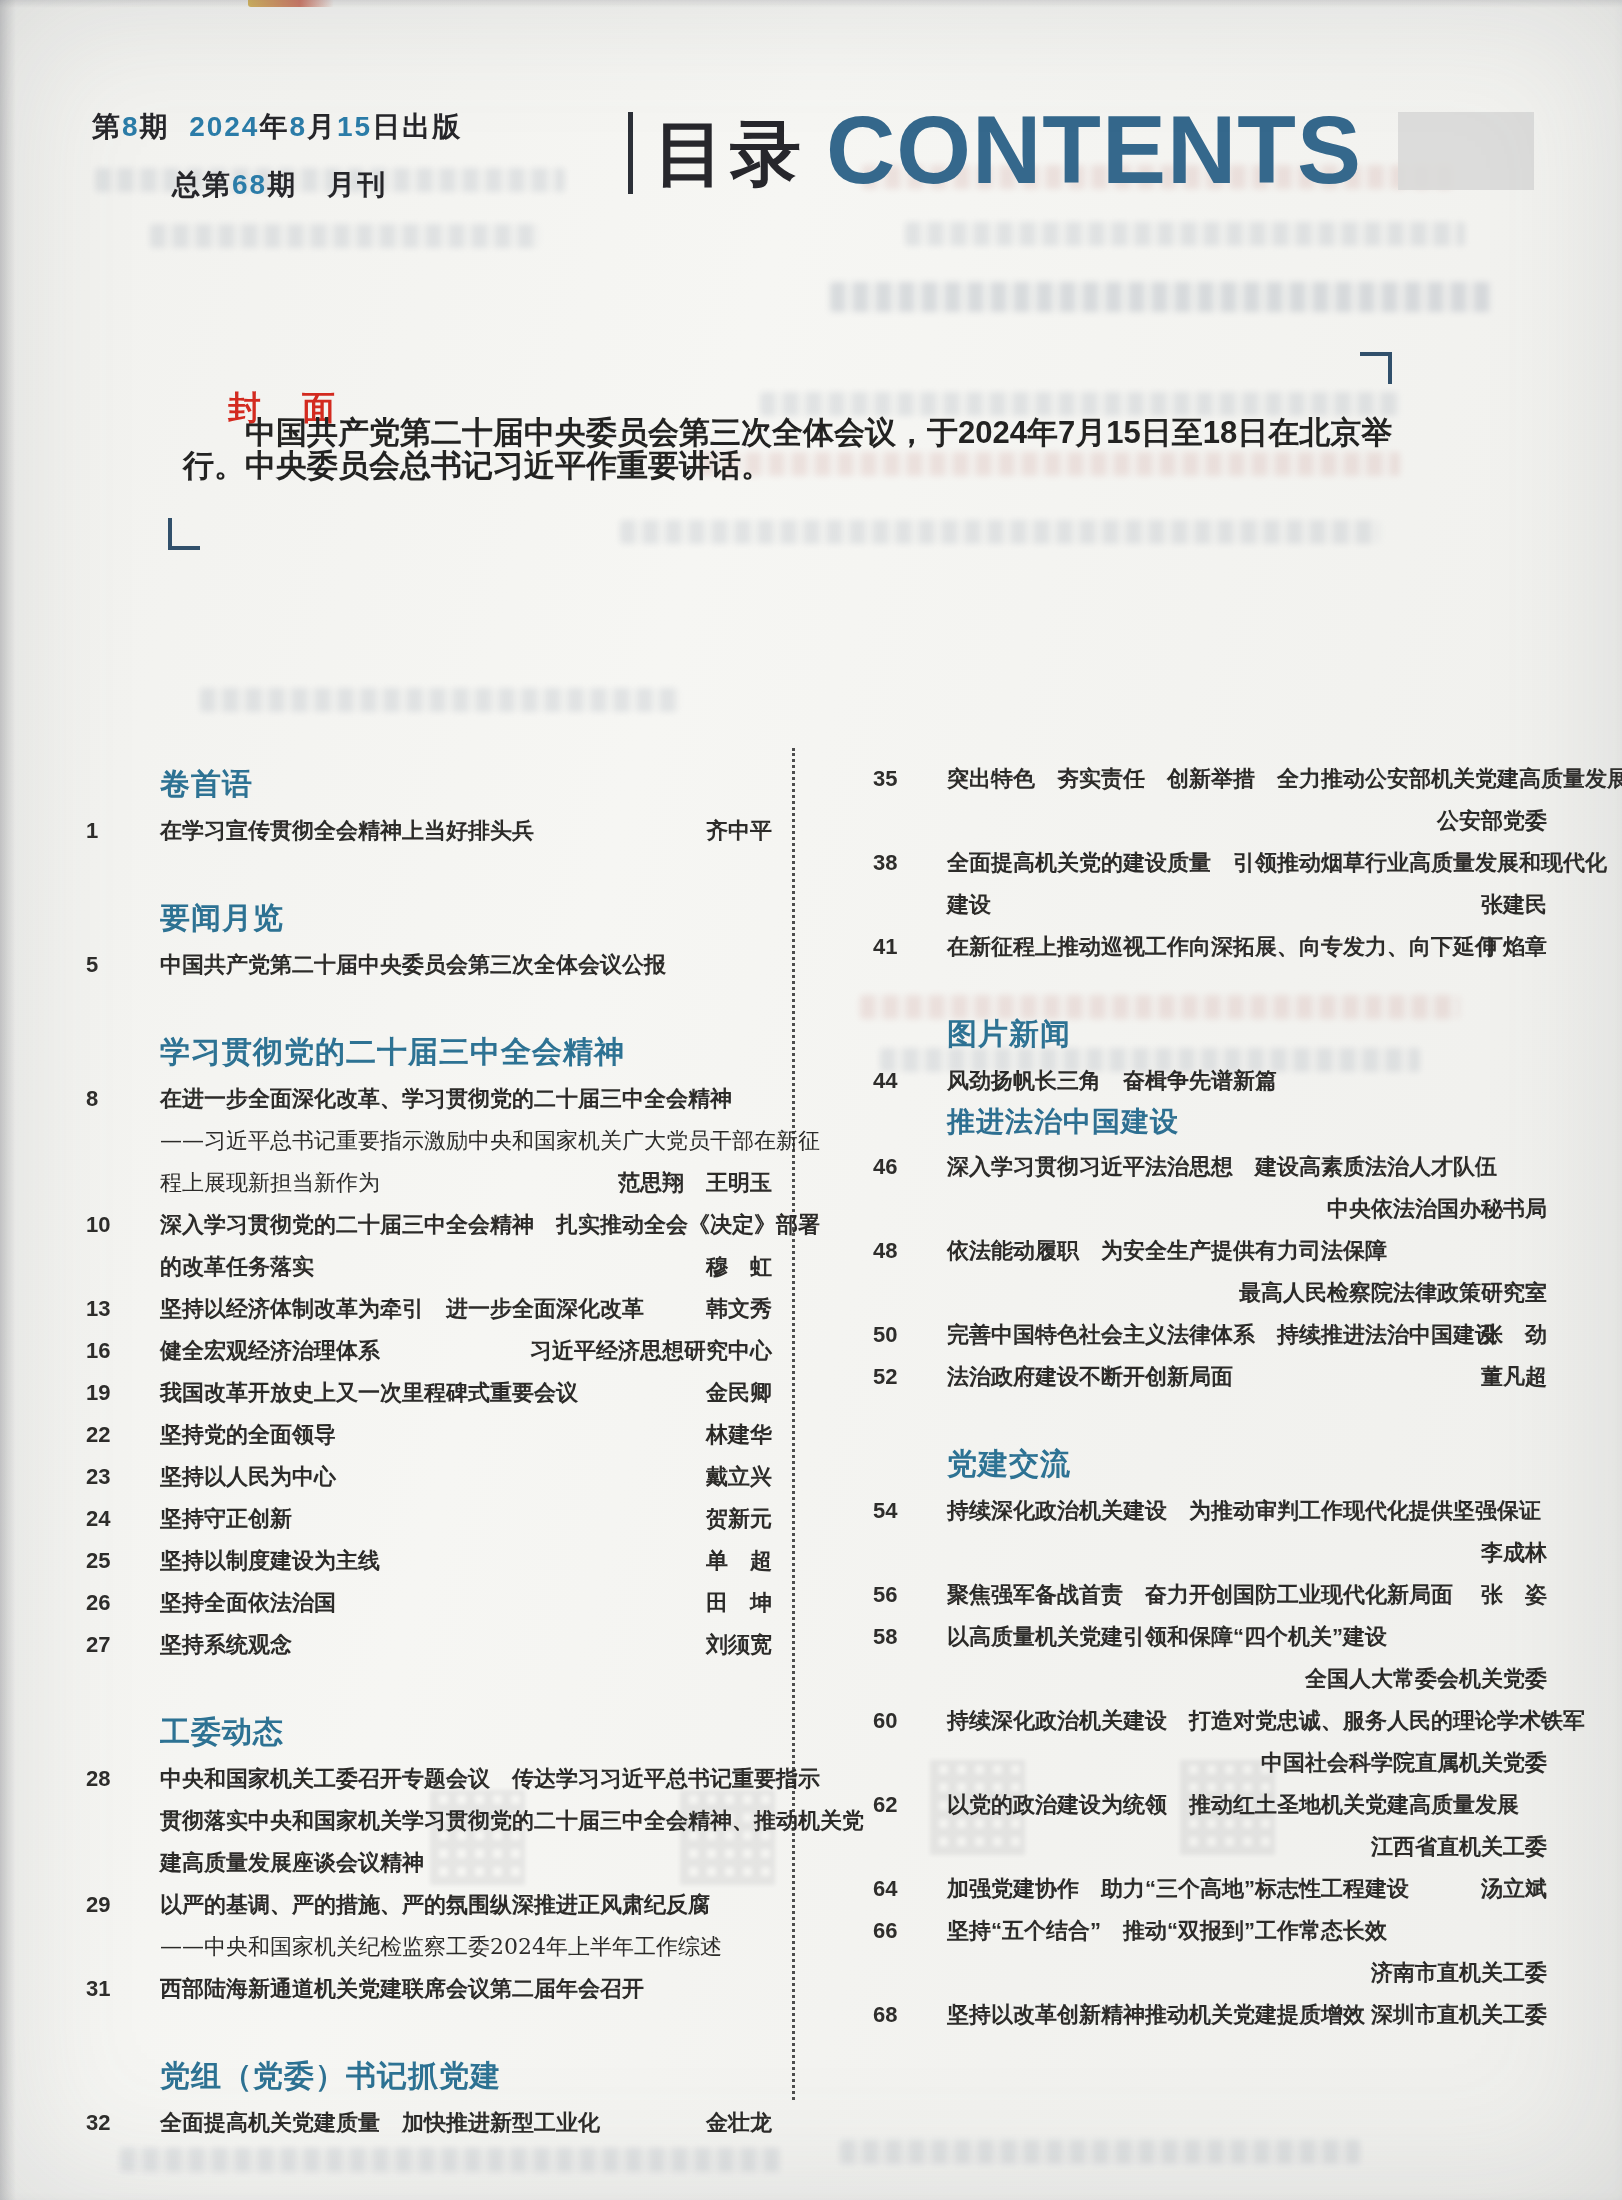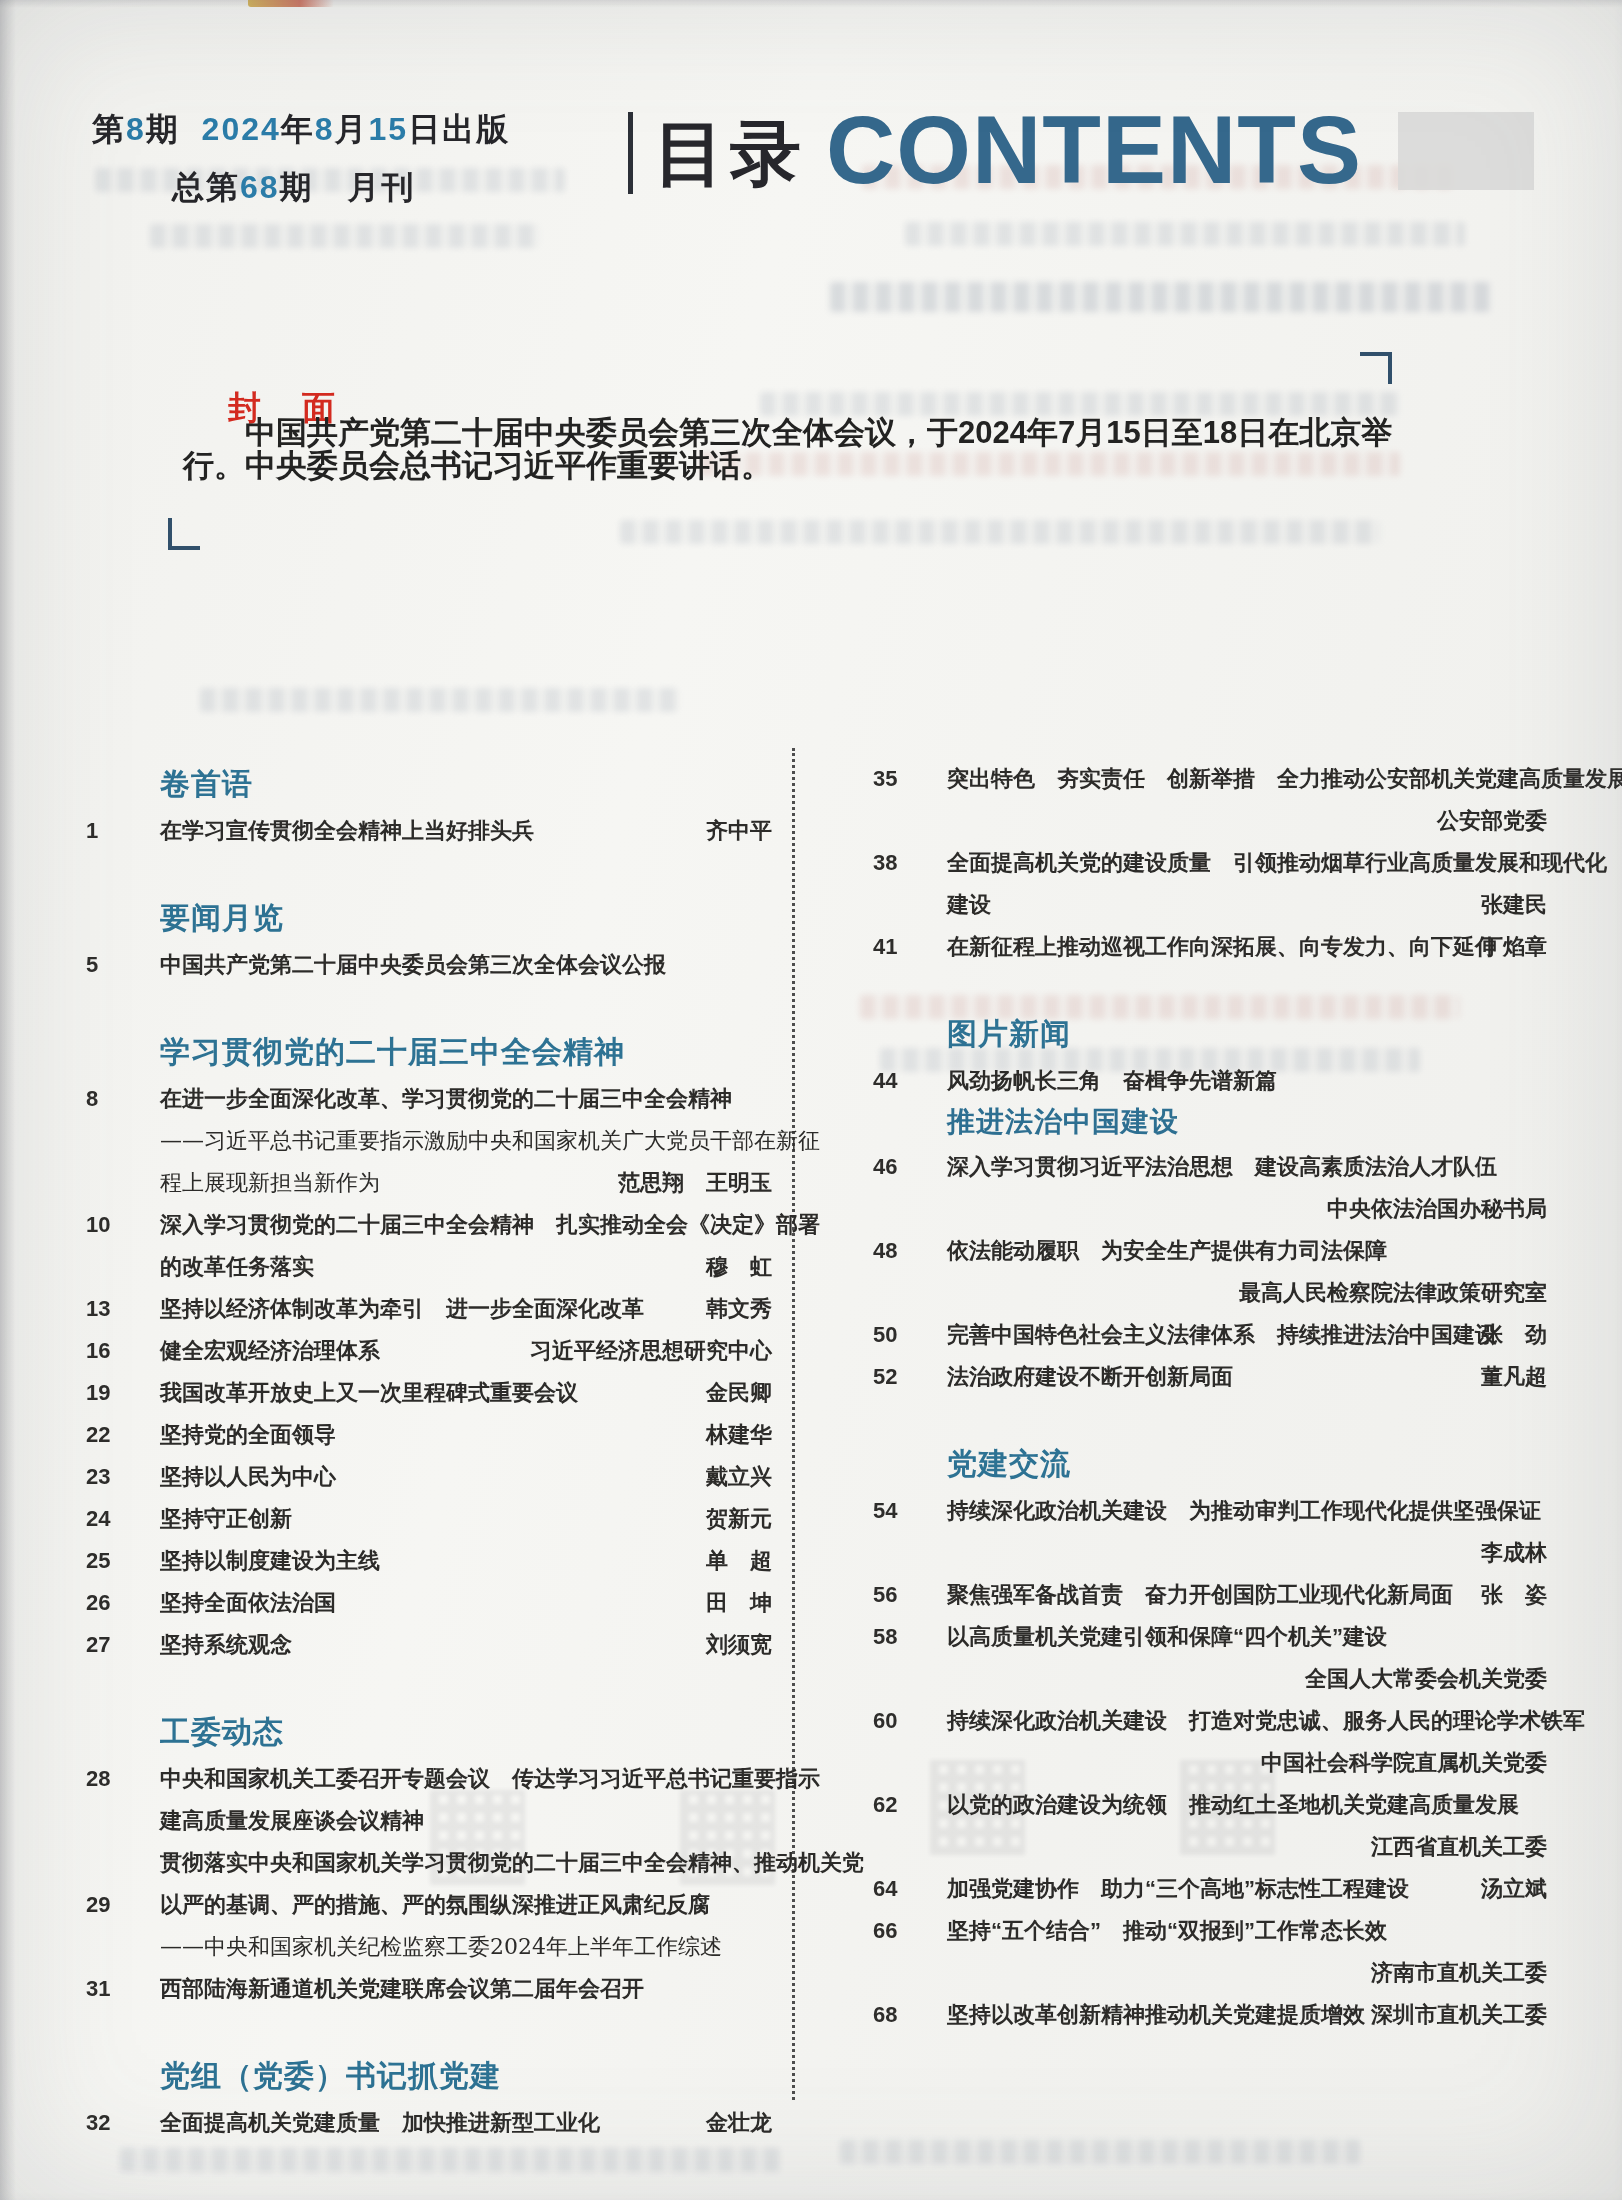--- a/index.html
+++ b/index.html
@@ -12,21 +12,21 @@
   .page::before{content:'';position:absolute;inset:0;z-index:6;pointer-events:none;
     box-shadow:inset 0 0 140px rgba(95,100,105,.16), inset 0 0 10px rgba(80,80,90,.05);}
   .edge-left{position:absolute;left:0;top:0;width:16px;height:100%;z-index:5;
     background:linear-gradient(90deg,rgba(110,110,118,.28),rgba(110,110,118,0));}
   .edge-top{position:absolute;left:0;top:0;width:100%;height:8px;z-index:5;
     background:linear-gradient(180deg,rgba(110,110,118,.15),rgba(110,110,118,0));}
   .speck{position:absolute;left:248px;top:0;width:86px;height:7px;z-index:5;
     background:linear-gradient(90deg,#caa43a,#c35b45 60%,transparent);opacity:.8;border-radius:0 0 3px 3px;}
 
   
-  .hdr-line{position:absolute;font-size:32px;font-weight:bold;letter-spacing:2px;white-space:pre;z-index:3;}
+  .hdr-line{position:absolute;font-size:28px;font-weight:bold;letter-spacing:2px;white-space:pre;z-index:3;}
   .hdr-line .dark{color:#26262a;}
   .hdr-line .blue{color:#2b7ca8;}
   .hdr-line1{left:92px;top:108px;}
   .hdr-line2{left:172px;top:166px;}
   .hdr-vbar{position:absolute;left:628px;top:112px;width:5px;height:82px;background:#2c3038;z-index:3;}
   .toc-cn{position:absolute;left:654px;top:114px;font-size:71px;line-height:80px;font-weight:bold;
     color:#27272c;letter-spacing:5px;z-index:3;}
   .toc-en{position:absolute;left:826px;top:102px;font-size:96px;line-height:96px;font-weight:bold;
     color:#35688c;letter-spacing:1px;z-index:3;}
   .hdr-graybox{position:absolute;left:1398px;top:112px;width:136px;height:78px;background:#d9d9d8;opacity:.9;z-index:2;}
@@ -170,22 +170,22 @@
       </div>
       <div class="item">
         <div class="line"><span class="pagenum">26</span><span class="t">坚持全面依法治国</span><span class="author">田　坤</span></div>
       </div>
       <div class="item">
         <div class="line"><span class="pagenum">27</span><span class="t">坚持系统观念</span><span class="author">刘须宽</span></div>
       </div>
       <div class="sec-heading">工委动态</div>
       <div class="item">
         <div class="line"><span class="pagenum">28</span><span class="t">中央和国家机关工委召开专题会议　传达学习习近平总书记重要指示</span></div>
+        <div class="line"><span class="t">贯彻落实中央和国家机关学习贯彻党的二十届三中全会精神、推动机关党</span></div>
         <div class="line"><span class="t">建高质量发展座谈会议精神</span></div>
-        <div class="line"><span class="t">贯彻落实中央和国家机关学习贯彻党的二十届三中全会精神、推动机关党</span></div>
       </div>
       <div class="item">
         <div class="line"><span class="pagenum">29</span><span class="t">以严的基调、严的措施、严的氛围纵深推进正风肃纪反腐</span></div>
         <div class="line kai"><span class="t">——中央和国家机关纪检监察工委2024年上半年工作综述</span></div>
       </div>
       <div class="item">
         <div class="line"><span class="pagenum">31</span><span class="t">西部陆海新通道机关党建联席会议第二届年会召开</span></div>
       </div>
       <div class="sec-heading">党组（党委）书记抓党建</div>
       <div class="item">

